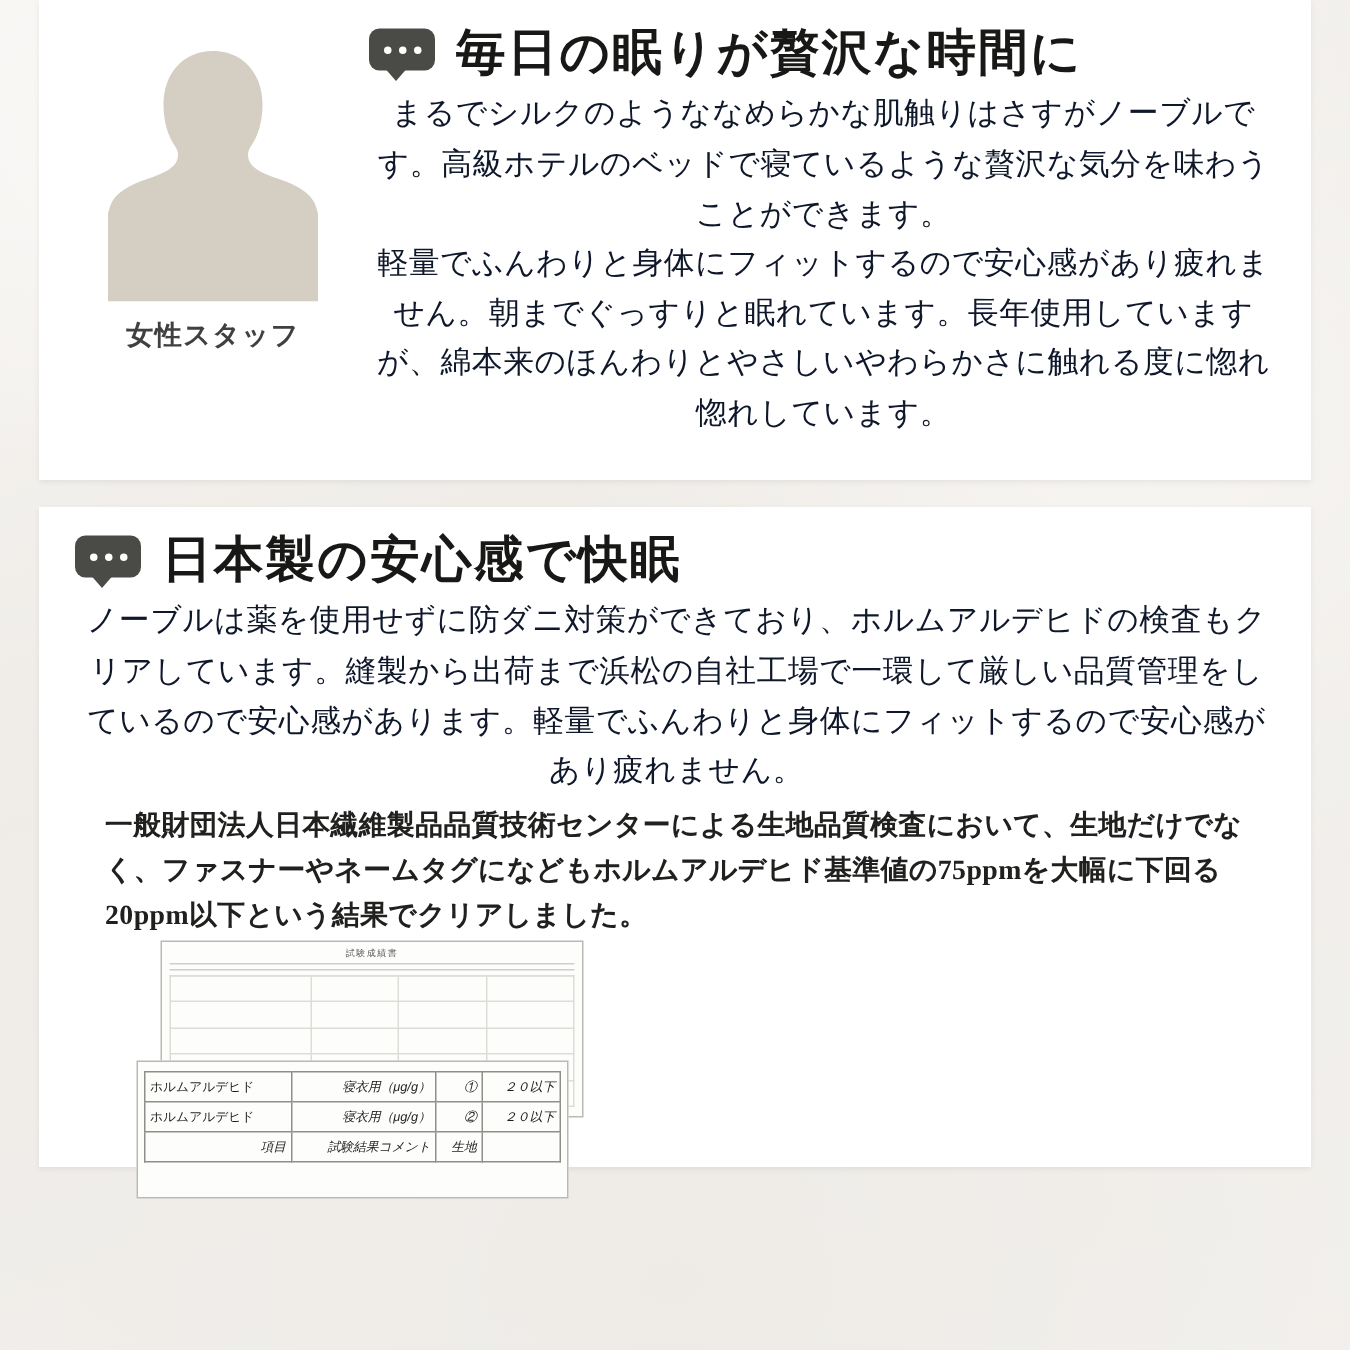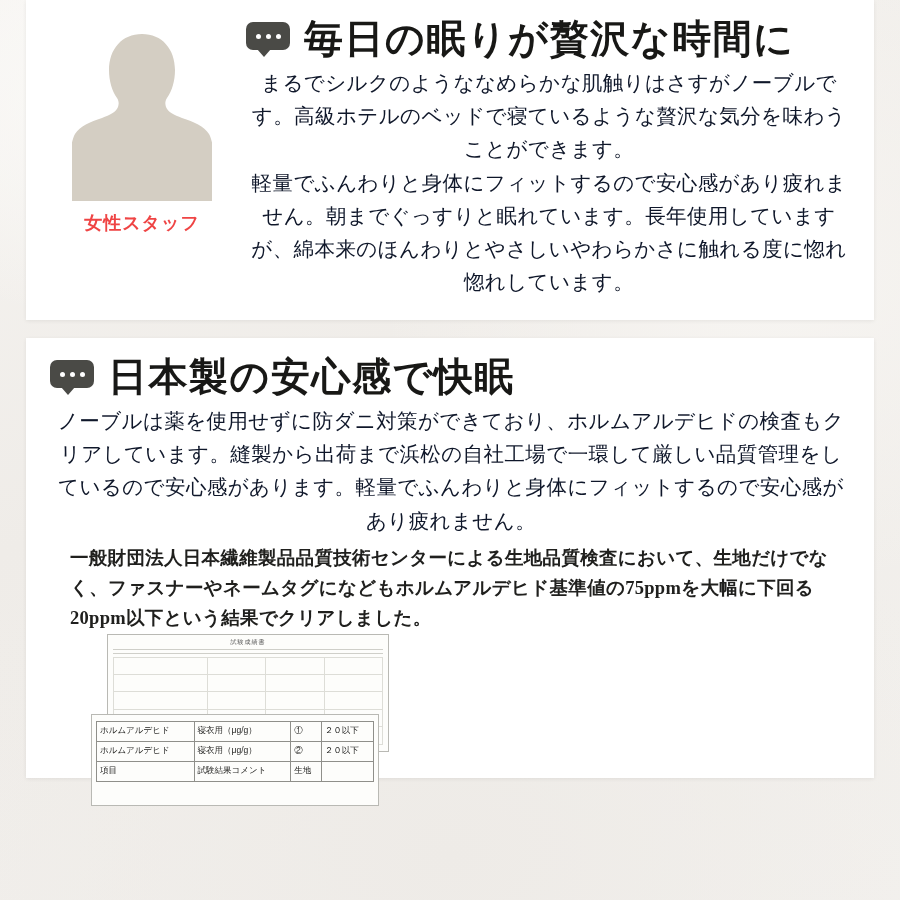--- a/index.html
+++ b/index.html
@@ -70,21 +70,21 @@
     width: 140px;
     height: 175px;
     margin: 0 auto;
   }
   .avatar svg { display: block; }
   .avatar-label {
     margin-top: 10px;
     font-size: 18px;
     font-weight: 700;
     letter-spacing: 1px;
-    color: #ef4444;
+    color: #404040;
   }
   .content-block {
     flex: 1 1 auto;
     padding-left: 6px;
   }
   .headline-row {
     display: flex;
     align-items: center;
     gap: 14px;
     margin-bottom: 6px;
@@ -115,21 +115,21 @@
     border-left: 7px solid transparent;
     border-right: 7px solid transparent;
     border-top: 8px solid #4a4a46;
   }
   .bubble-icon .dot {
     width: 5px; height: 5px;
     border-radius: 50%;
     background: #ffffff;
   }
   .headline {
-    font-size: 39px;
+    font-size: 33px;
     font-weight: 700;
     letter-spacing: 1.5px;
     color: #181816;
     line-height: 1.1;
     white-space: nowrap;
   }
   .body-text {
     font-size: 20.5px;
     line-height: 1.62;
     color: #0f172a;
@@ -214,21 +214,21 @@
     font-size: 8.5px;
     color: #1d1d1b;
     font-family: "Liberation Sans", sans-serif;
   }
   .doc-table td {
     border: 1px solid #8f8f8a;
     padding: 2px 3px;
     height: 15px;
     white-space: nowrap;
   }
-  .doc-table td.c { text-align: left; }
+  .doc-table td.c { text-align: right; font-style: italic; }
 </style>
 </head>
 <body>
 
 <div class="bg-wash"></div>
 
 <div class="page">
 
 
   <section class="card card-1">

